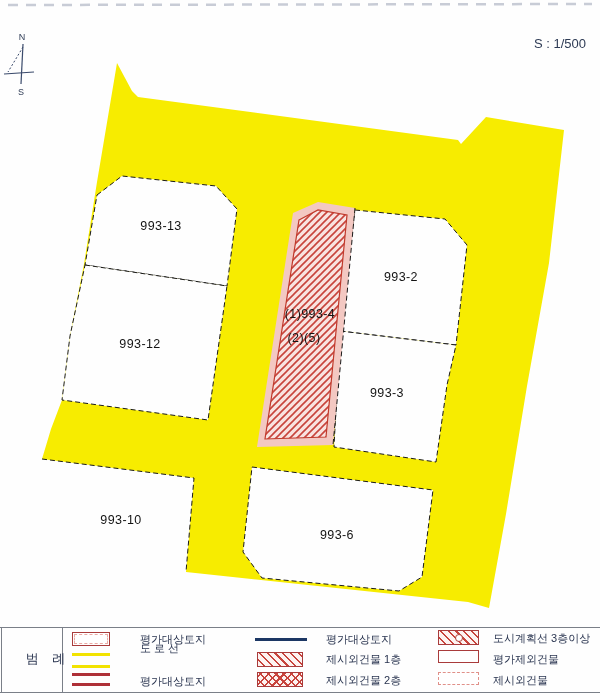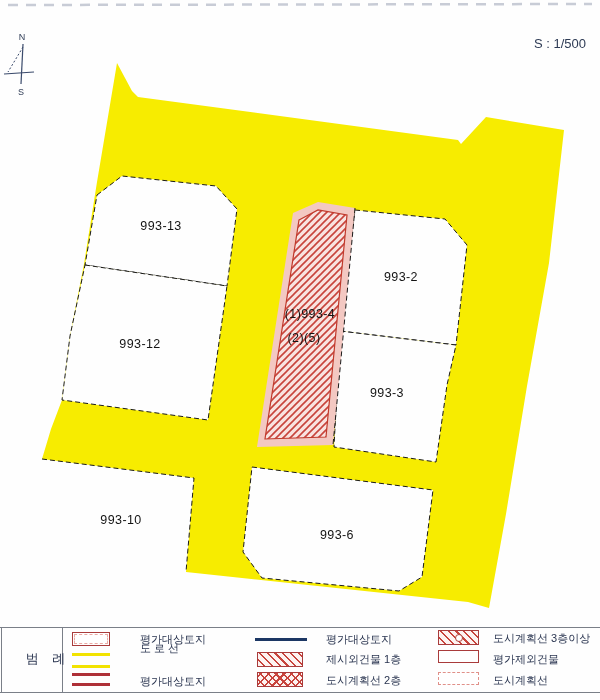--- a/index.html
+++ b/index.html
@@ -104,26 +104,26 @@
     <div class="lg-label" style="left:140px;top:11px;width:85px;">평가대상토지</div>
     <div class="lg-label" style="left:140px;top:20px;width:85px;">도 로 선</div>
     <div class="lg-label" style="left:140px;top:53px;width:85px;">평가대상토지</div>
 
     <div class="sym line-navy"></div>
     <div class="sym box-h1 hatch"></div>
     <div class="sym box-h2 crosshatch"></div>
 
     <div class="lg-label" style="left:326px;top:11px;width:92px;">평가대상토지</div>
     <div class="lg-label" style="left:326px;top:31px;width:92px;">제시외건물 1층</div>
-    <div class="lg-label" style="left:326px;top:52px;width:92px;">도시계획선 2층</div>
+    <div class="lg-label" style="left:326px;top:52px;width:92px;">제시외건물 2층</div>
 
     <div class="sym box-h3 hatch">
         <div class="circ"></div>
       </div>
     <div class="sym box-excl"></div>
     <div class="sym box-unrep"></div>
 
     <div class="lg-label" style="left:493px;top:10px;width:104px;">도시계획선 3층이상</div>
     <div class="lg-label" style="left:493px;top:31px;width:104px;">평가제외건물</div>
-    <div class="lg-label" style="left:493px;top:52px;width:104px;">도시계획선</div>
+    <div class="lg-label" style="left:493px;top:52px;width:104px;">제시외건물</div>
   </div>
 
 </div>
 
 </body></html>

